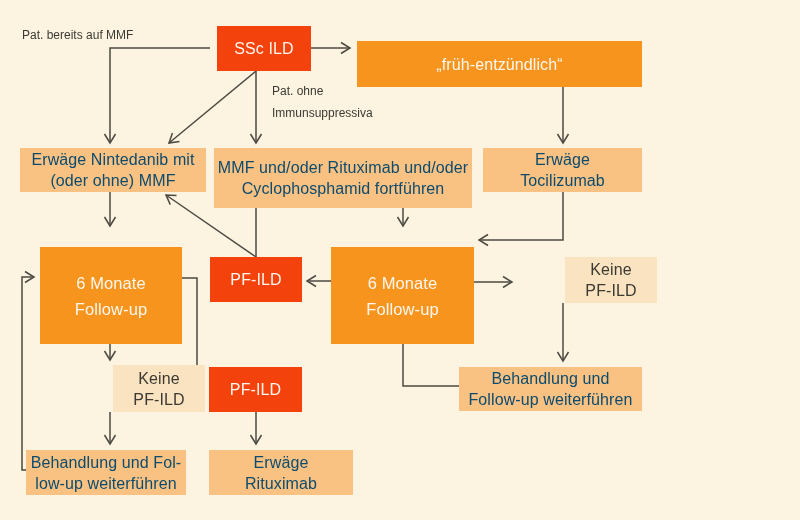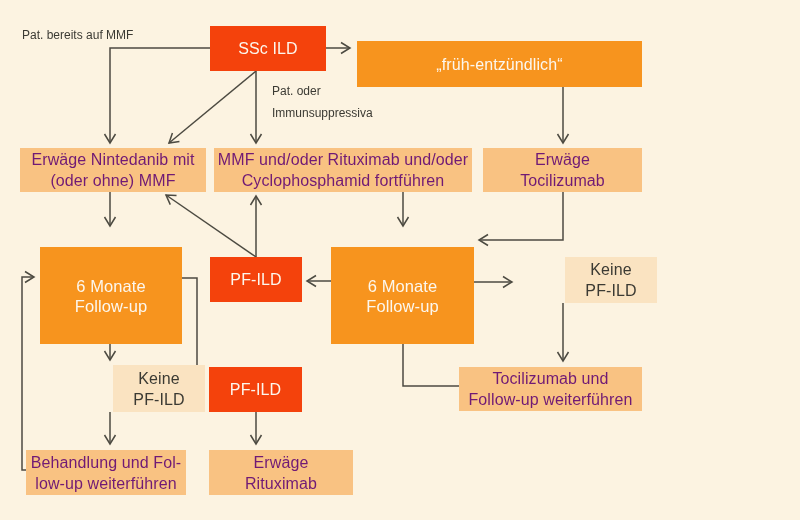--- a/index.html
+++ b/index.html
@@ -30,23 +30,23 @@
     align-items: center;
     justify-content: center;
     text-align: center;
     white-space: pre-line;
     font-size: 16px;
     line-height: 21px;
     letter-spacing: 0.1px;
   }
   .red     { background: #f4420c; color: #fcf7ee; }
   .orange  { background: #f7941e; color: #fcf7ee; margin-top: 16px; }
-  .light   { background: #f9c282; color: #701a75; }
+  .light   { background: #f9c282; color: #0c4a6e; }
   .lighter { background: #fae3c1; color: #3b3a33; margin-left: 48px; }
-  .big     { font-size: 16.5px; line-height: 20px; }
+  .big     { font-size: 16.5px; line-height: 26px; }
   .flabel {
     position: absolute;
     color: #3b3a33;
     font-size: 12px;
     line-height: 22px;
     white-space: pre-line;
   }
 </style>
 </head>
 <body>
@@ -75,48 +75,48 @@
     <path d="M459,386 L403,386 L403,333" marker-end="url(#chev)"></path>
     <path d="M110,328 L110,360" marker-end="url(#chev)"></path>
     <path d="M110,412 L110,444" marker-end="url(#chev)"></path>
     <path d="M39,470 L22,470 L22,277 L34,277" marker-end="url(#chev)"></path>
     <path d="M182,278 L197,278 L197,389 L203,389" marker-end="url(#chev)"></path>
     <path d="M256,412 L256,444" marker-end="url(#chev)"></path>
   </svg>
 
   <div class="flabel" style="left:22px; top:24px;">Pat. bereits auf MMF</div>
 
-  <div class="flabel" style="left:272px; top:80px;">Pat. oder
+  <div class="flabel" style="left:272px; top:80px;">Pat. ohne
 Immunsuppressiva</div>
 
-  <div class="node red" style="left:210px; top:26px; width:116px; height:45px;">SSc ILD</div>
+  <div class="node red" style="left:217px; top:26px; width:94px; height:45px;">SSc ILD</div>
 
   <div class="node orange" style="left:357px; top:25px; width:285px; height:46px;">„früh-entzündlich“</div>
 
   <div class="node light" style="left:20px; top:148px; width:186px; height:44px;">Erwäge Nintedanib mit
 (oder ohne) MMF</div>
 
-  <div class="node light" style="left:214px; top:148px; width:258px; height:44px;">MMF und/oder Rituximab und/oder
+  <div class="node light" style="left:214px; top:148px; width:258px; height:60px;">MMF und/oder Rituximab und/oder
 Cyclophosphamid fortführen</div>
 
   <div class="node light" style="left:483px; top:148px; width:159px; height:44px;">Erwäge
 Tocilizumab</div>
 
   <div class="node orange big" style="left:40px; top:231px; width:142px; height:97px;">6 Monate
 Follow-up</div>
 
   <div class="node red" style="left:210px; top:257px; width:92px; height:45px;">PF-ILD</div>
 
   <div class="node orange big" style="left:331px; top:231px; width:143px; height:97px;">6 Monate
 Follow-up</div>
 
   <div class="node lighter" style="left:517px; top:257px; width:92px; height:46px;">Keine
 PF-ILD</div>
 
-  <div class="node light" style="left:459px; top:367px; width:183px; height:44px;">Tocilizumab und
+  <div class="node light" style="left:459px; top:367px; width:183px; height:44px;">Behandlung und
 Follow-up weiterführen</div>
 
   <div class="node lighter" style="left:65px; top:365px; width:92px; height:47px;">Keine
 PF-ILD</div>
 
   <div class="node red" style="left:209px; top:367px; width:93px; height:45px;">PF-ILD</div>
 
   <div class="node light" style="left:26px; top:450px; width:160px; height:45px;">Behandlung und Fol-
 low-up weiterführen</div>
 

